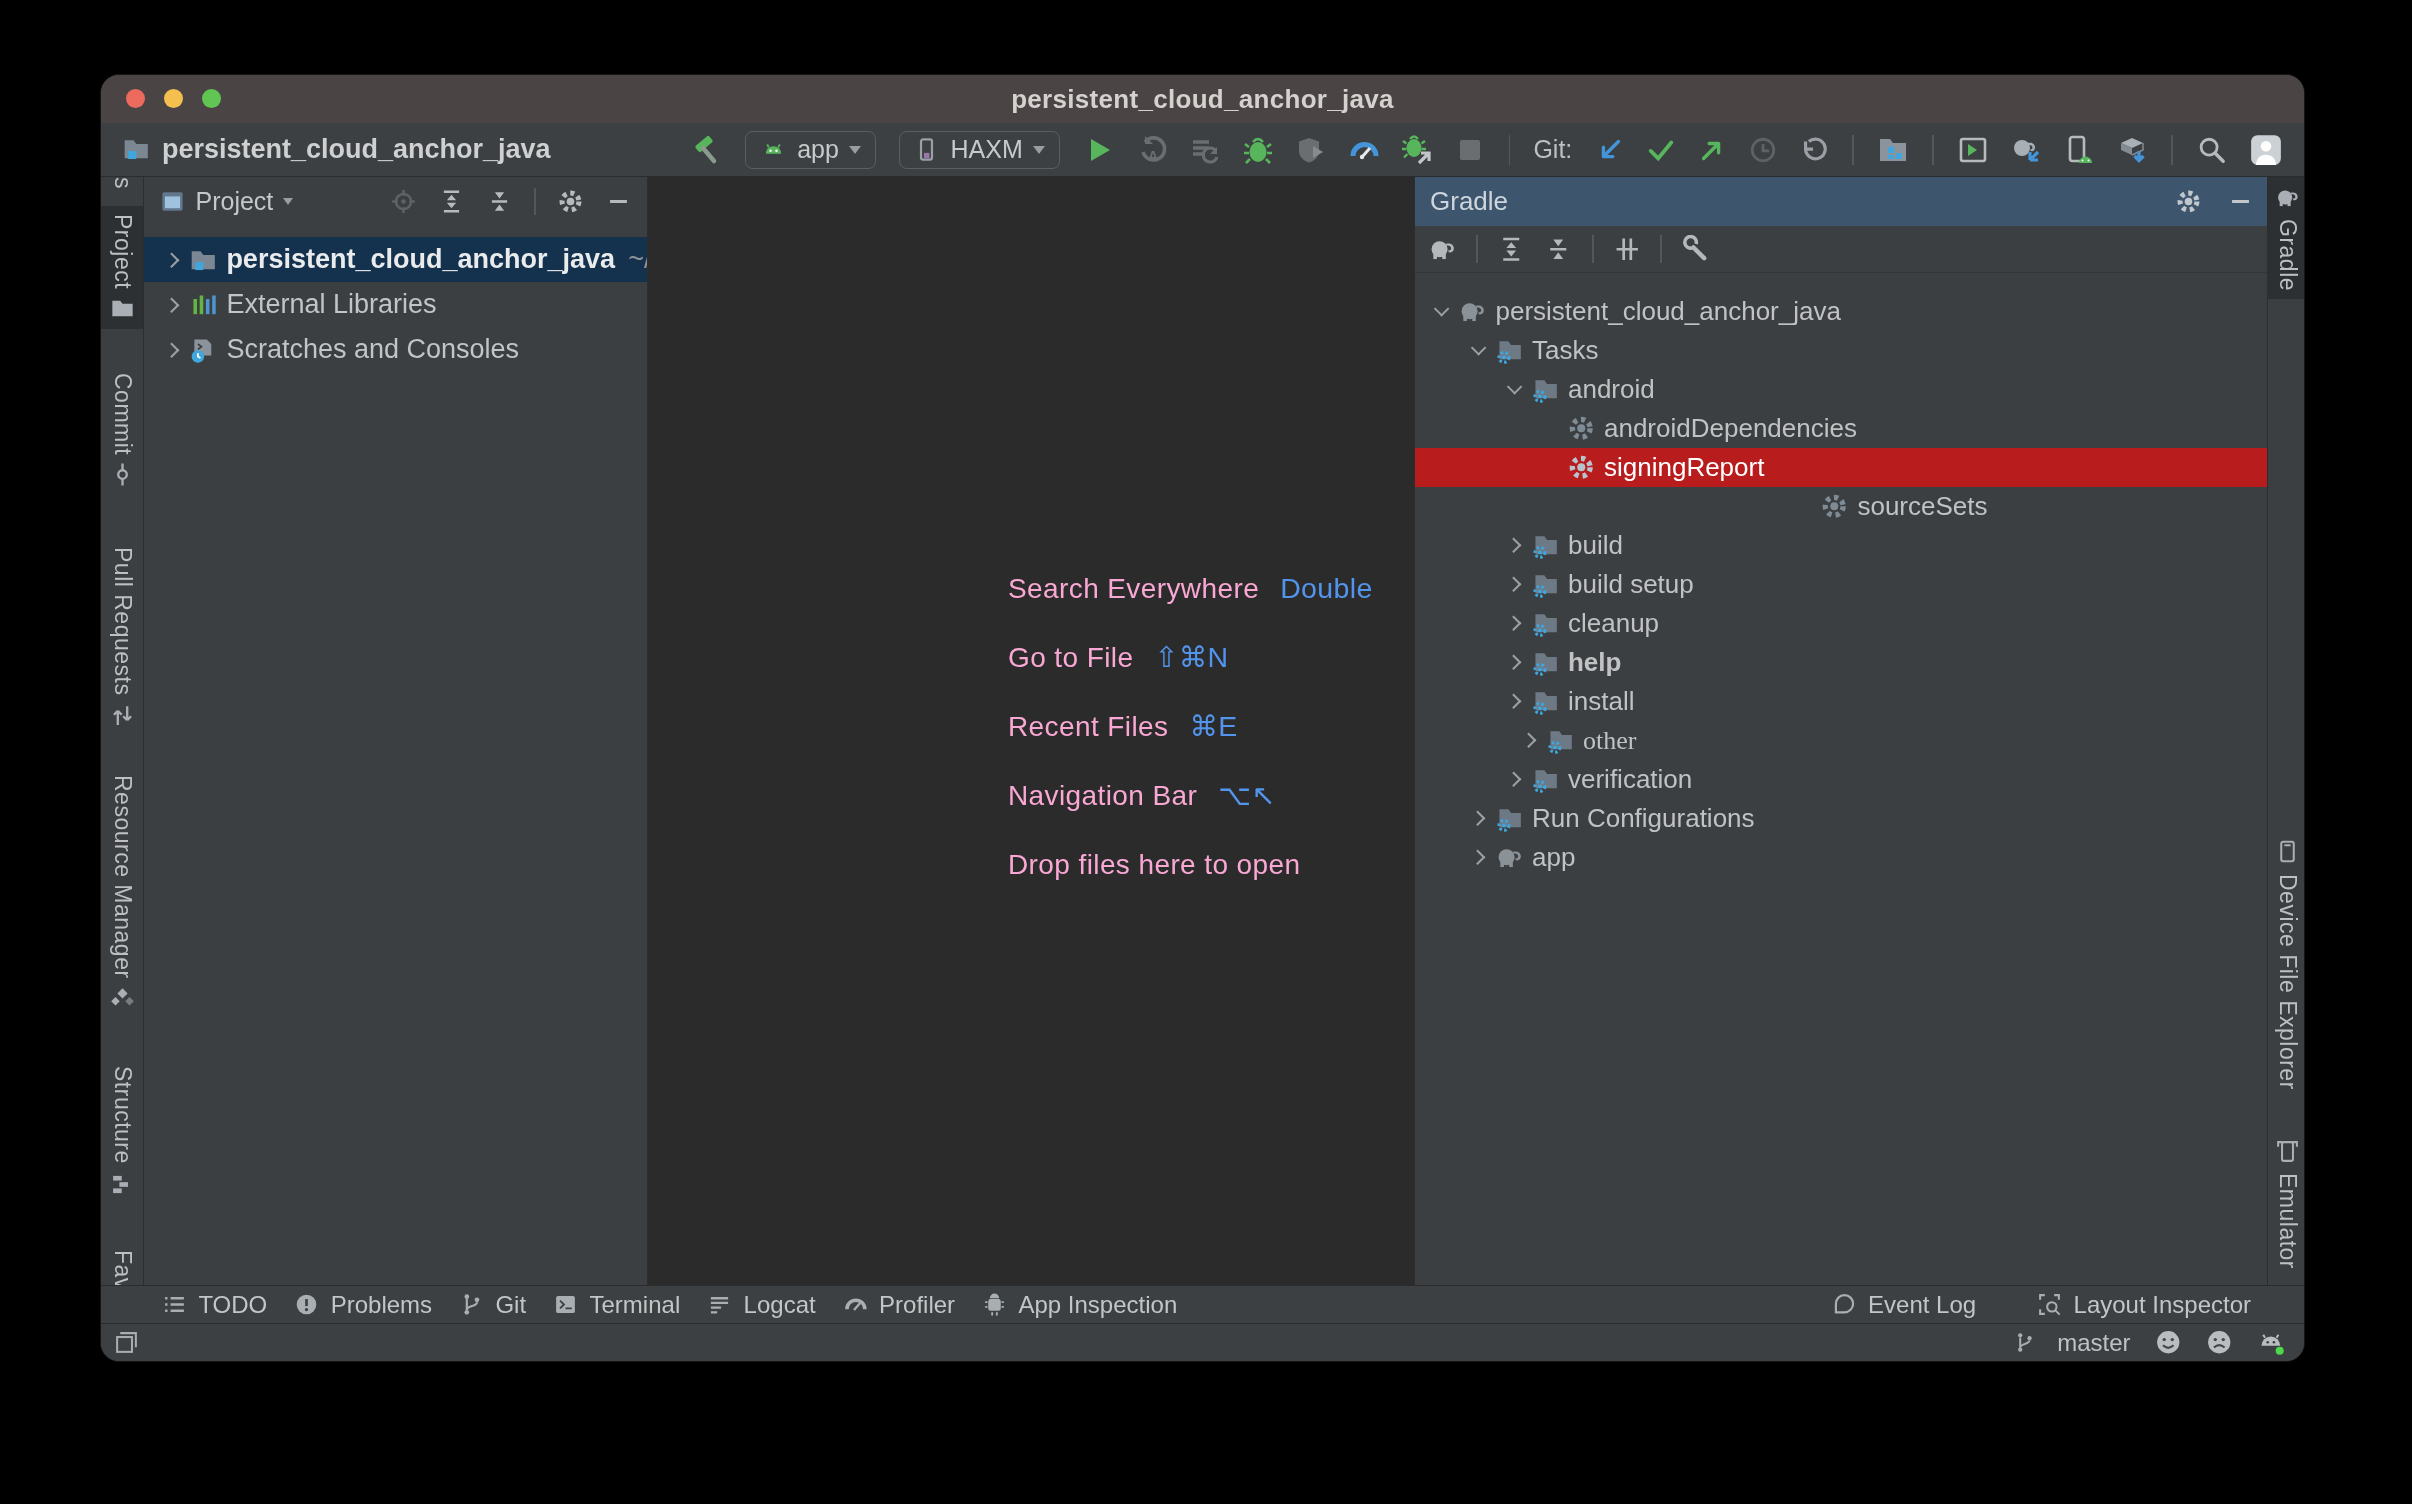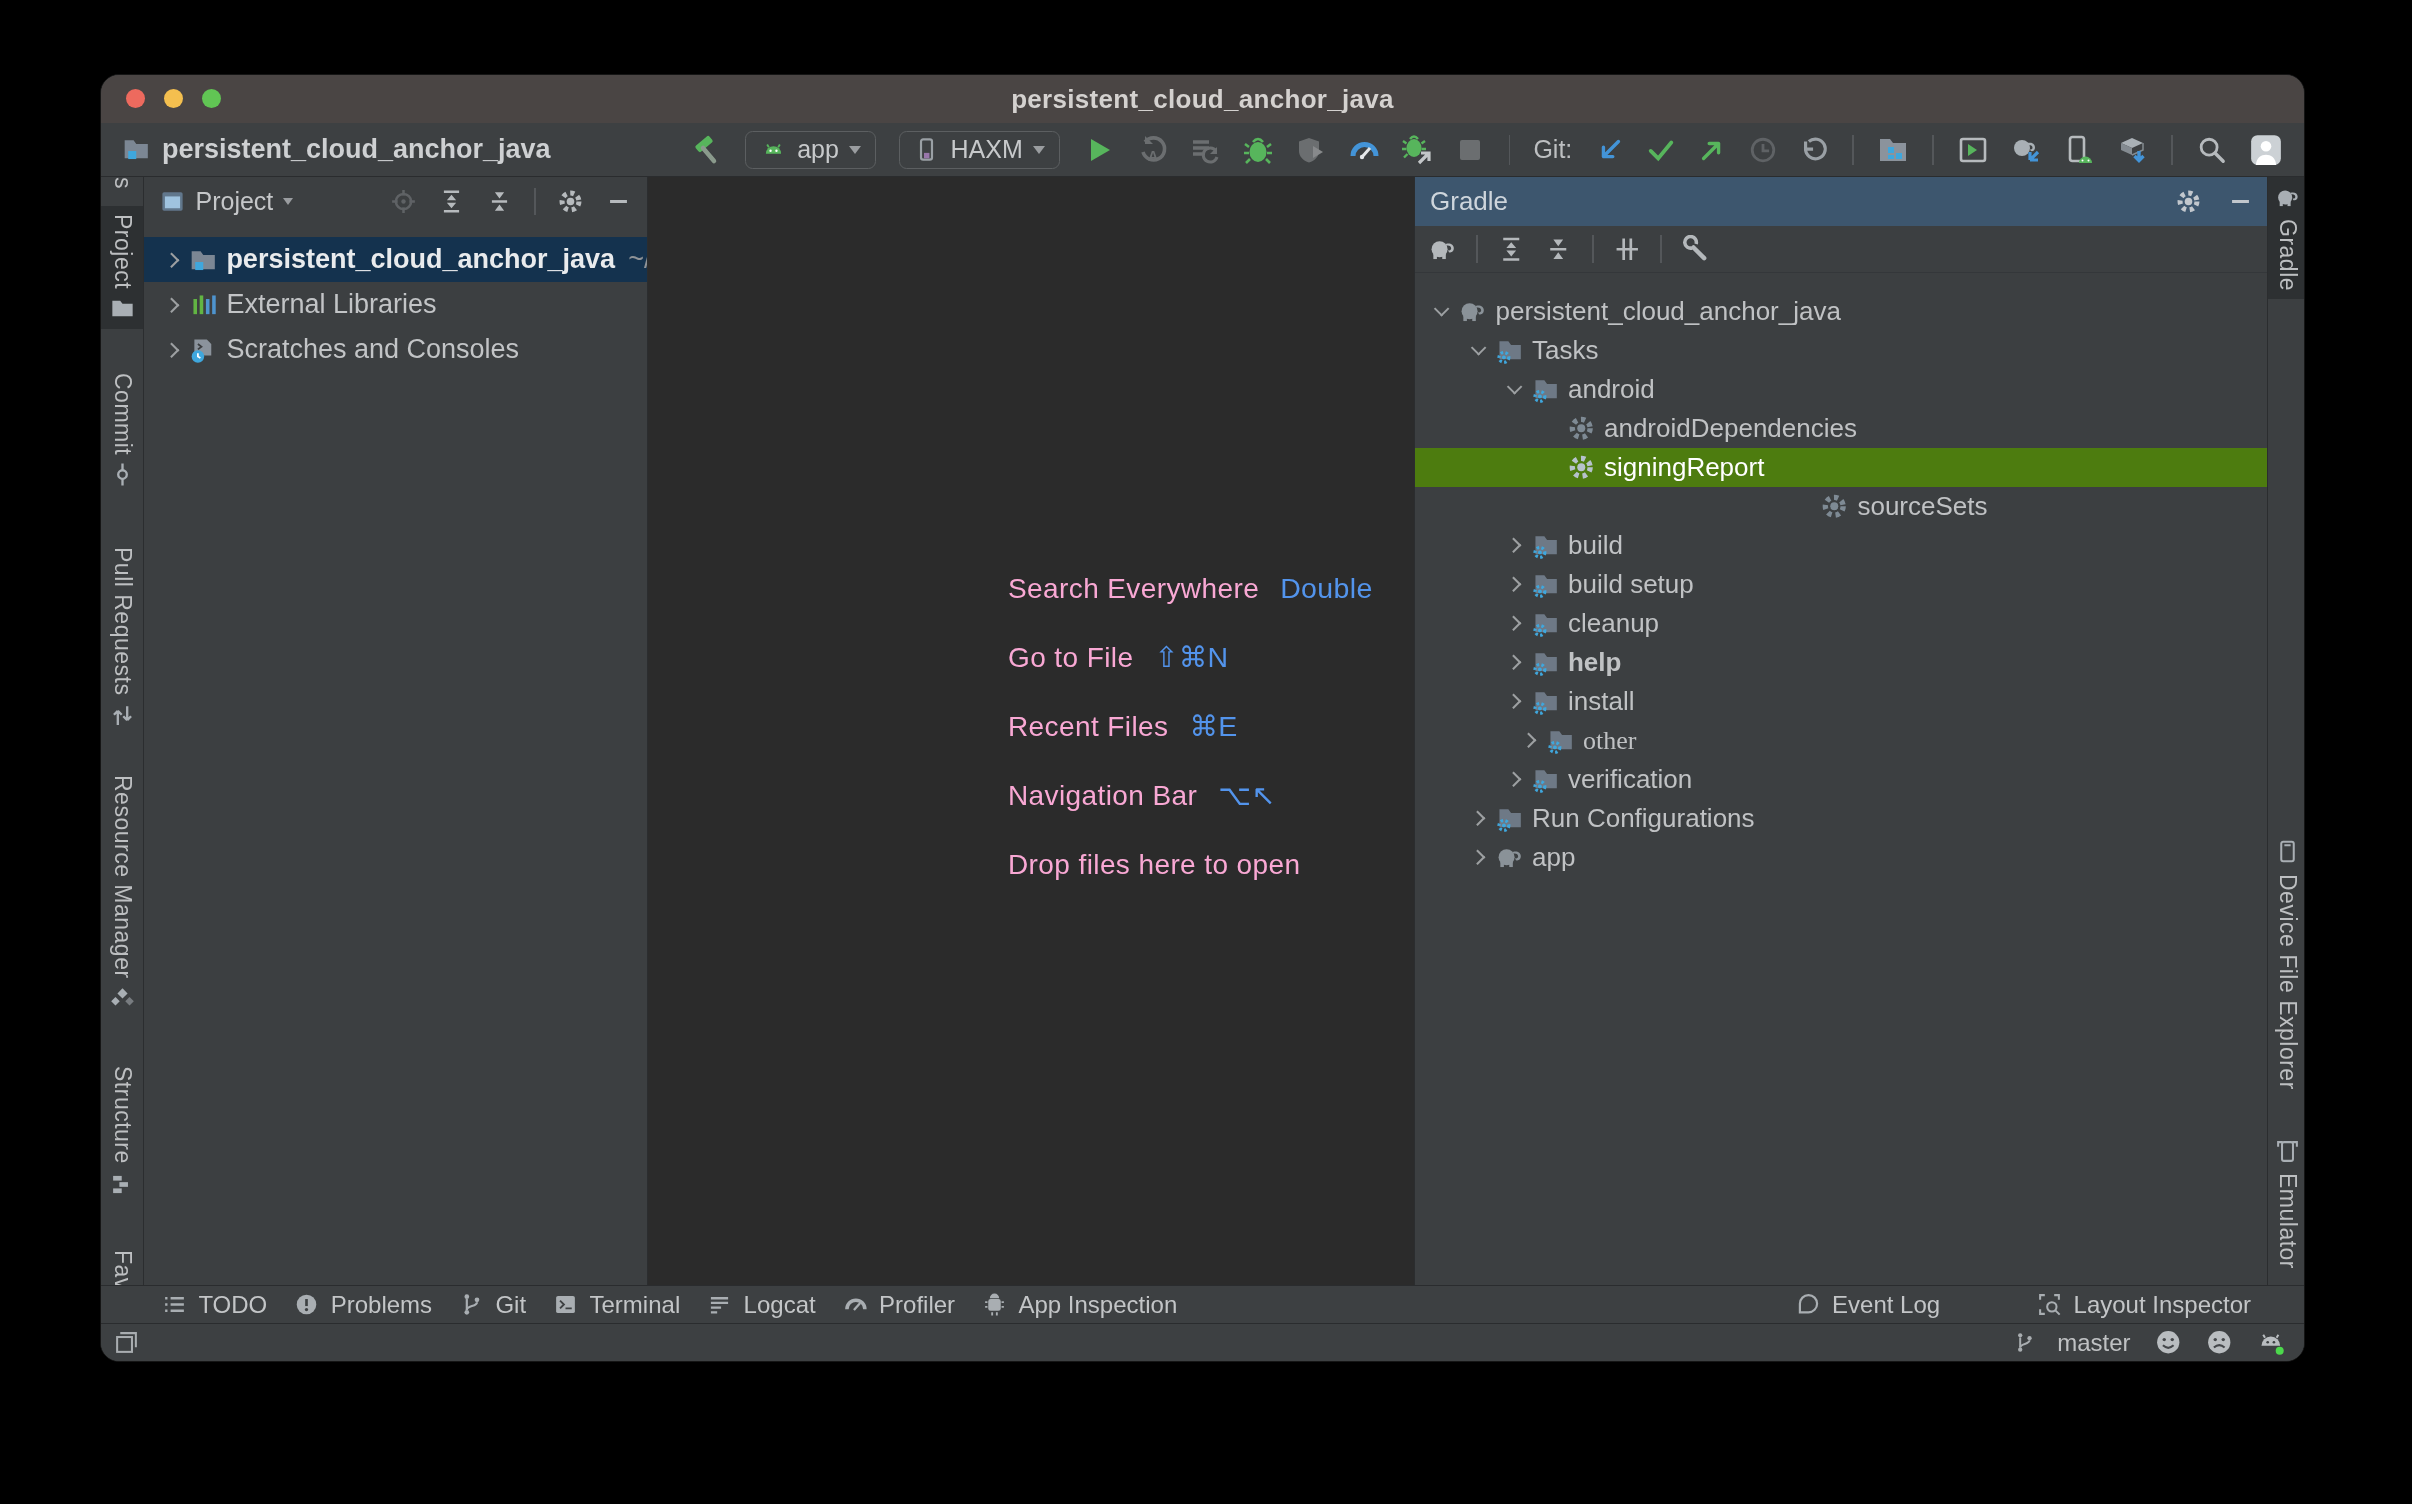--- a/index.html
+++ b/index.html
@@ -64,29 +64,29 @@
   .shl{font-size:28px;color:#f9a8d4;letter-spacing:0.4px}
   .shk{font-size:28.5px;color:#5394ec;margin-left:21px;letter-spacing:0.4px}
   
   .gpanel{width:853px;flex:none;background:#3c3f41;border-left:1px solid #2b2d2f;display:flex;flex-direction:column}
   .ghead{height:49px;flex:none;background:#3d566e;display:flex;align-items:center;padding:0 13.3px 0 15px}
   .ghead .gtitle{font-size:26px;color:#ced5dc}
   .ghead .gright{margin-left:auto;display:flex;align-items:center;gap:25px;color:#c2c7cd}
   .gtoolbar{height:47px;flex:none;border-bottom:1px solid #34373a;display:flex;align-items:center;gap:19px;padding-left:13.3px;color:#b4b8bb}
   .gtree{padding-top:19px}
   .gtree .trow{height:39px;font-size:26px;color:#c0c2c4}
-  .gtree .trow.selected{background:#4d7c0f;color:#fff}
+  .gtree .trow.selected{background:#b91c1c;color:#fff}
   .gtree .trow.selected .ticon{color:#b6c2cc}
   .ic-ele{color:#8a9298}
   
   .bbar{height:38px;flex:none;background:#3d4042;border-top:1px solid #2a2c2e;display:flex;align-items:center;padding-left:61px}
   .bhost{display:flex;align-items:center;gap:27px}
   .bitem{display:flex;align-items:center;gap:11.4px;font-size:24px;color:#c3c5c7}
   .bitem .ic{color:#a9aeb2}
-  .bright{margin-left:auto;display:flex;align-items:center;gap:97px;padding-right:53px}
+  .bright{margin-left:auto;display:flex;align-items:center;gap:61px;padding-right:53px}
   .sbar{height:38px;flex:none;background:#3d4042;border-top:1px solid #2a2c2e;display:flex;align-items:center;padding:0 19px 0 13.3px}
   .sbar .sright{margin-left:auto;display:flex;align-items:center;gap:23px}
   .branchwrap{display:flex;align-items:center;gap:21px;font-size:24px;color:#bfc1c3}
   .sbar .ic{color:#a9adb0}
 </style>
 </head>
 <body>
 
 <svg width="0" height="0" style="position:absolute" aria-hidden="true">
 <defs>

